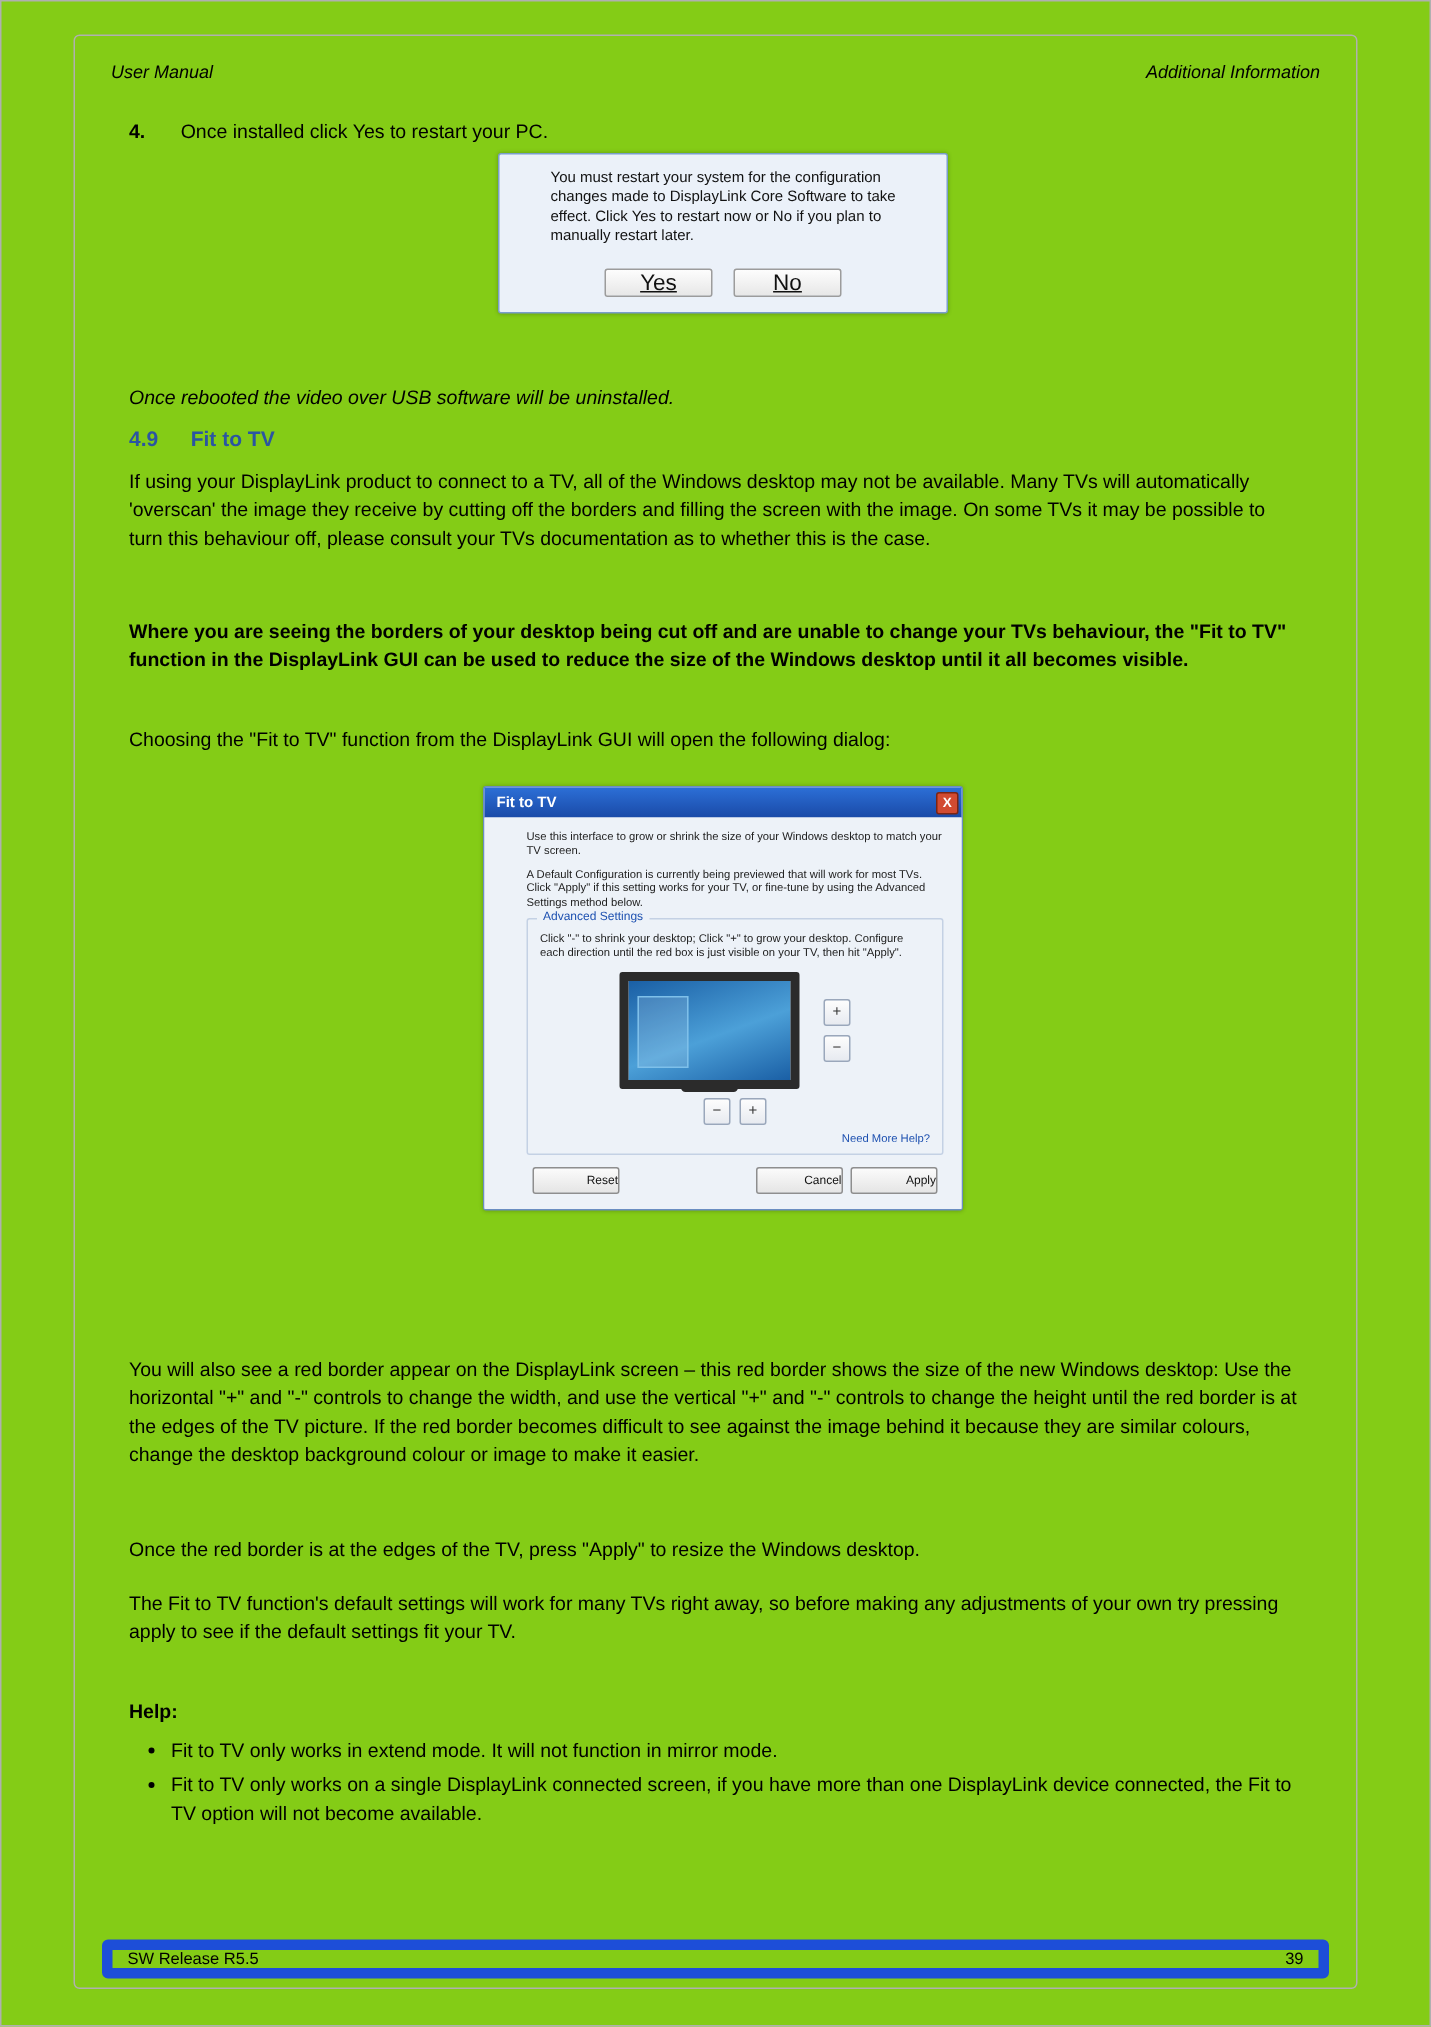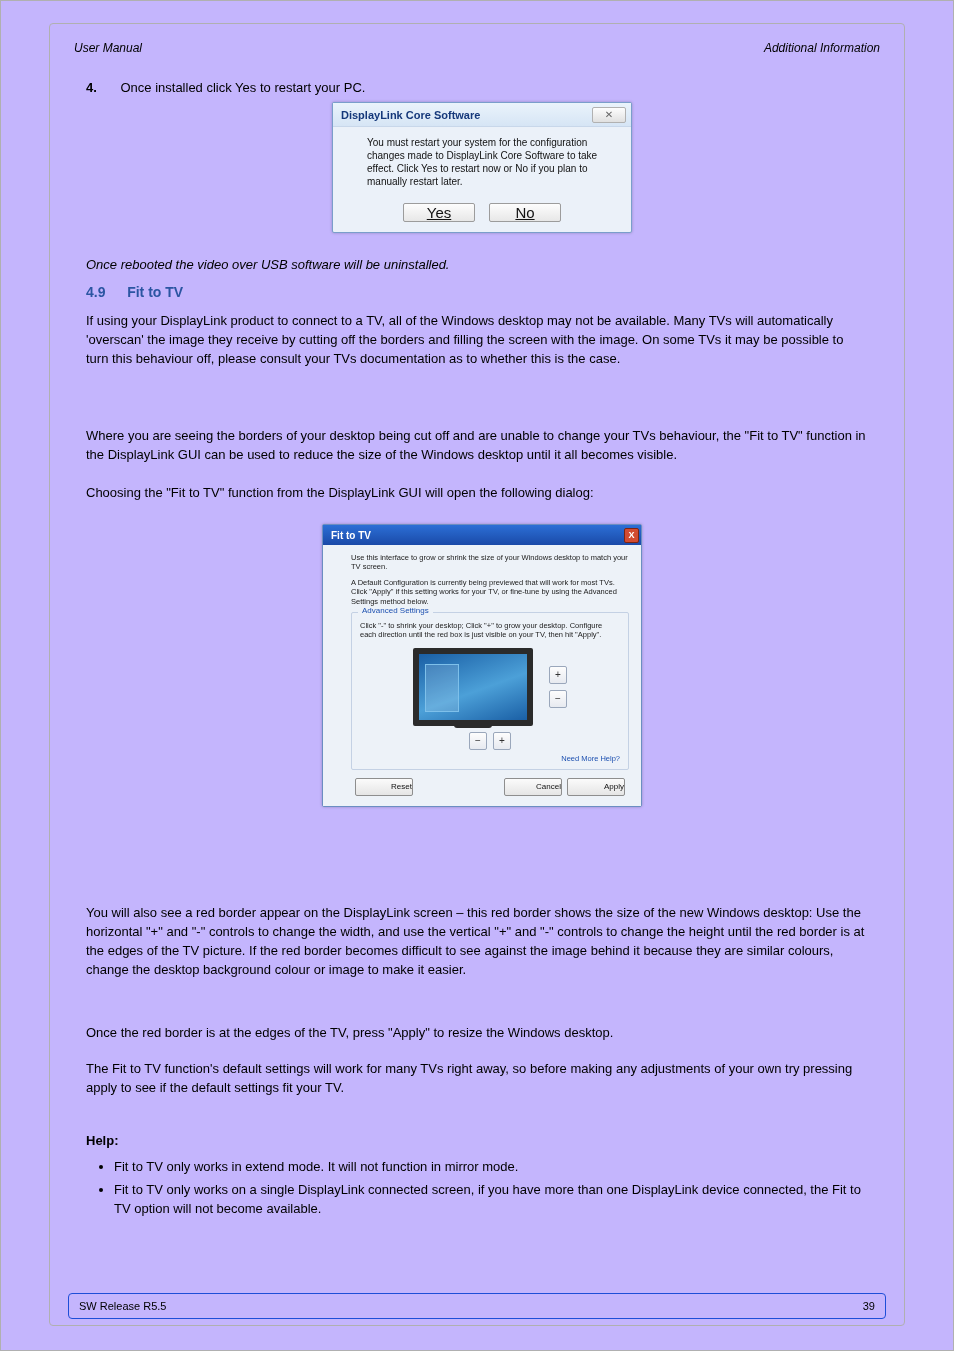--- a/index.html
+++ b/index.html
@@ -9,21 +9,21 @@
     font-family: Arial, Helvetica, sans-serif;
     color: #000;
   }
   .page {
     width: 954px;
     height: 1351px;
     margin: 0 auto;
     position: relative;
     border: 1px solid #b0b0b0;
     padding: 22px 48px 0 48px;
-    background: #c4b5fd;
+    background: #84cc16;
   }
   .page-inner {
     border: 1px solid #b0b0b0;
     border-radius: 4px;
     width: 100%;
     height: 1303px;
     position: relative;
     padding: 10px 18px;
   }
   .header-row {
@@ -199,21 +199,21 @@
   }
 
   
   ul.notes { margin:0; padding-left: 20px; font-size:13px; }
   ul.notes li { margin-bottom: 4px; }
 
   
   .footer {
     position: absolute;
     bottom: 6px; left: 18px; right: 18px;
-    border: 1px solid #1d4ed8;
+    border: 7px solid #1d4ed8;
     border-radius: 4px;
     height: 26px;
     display: flex; justify-content: space-between; align-items: center;
     padding: 0 10px;
     font-size: 11px;
     color: #000;
   }
 </style>
 </head>
 <body>
@@ -225,45 +225,41 @@
       <div class="header-left">User Manual</div>
       <div class="header-right">Additional Information</div>
     </div>
 
     <div class="step-line" style="top:56px;">
       <span class="num">4.</span>
       <span>Once installed click Yes to restart your PC.</span>
     </div>
 
     <div class="restart-dialog">
-      <div class="titlebar">
-        <span class="title">DisplayLink Core Software</span>
-        <div class="close">✕</div>
-      </div>
       <div class="body">
         <p>You must restart your system for the configuration</p>
         <p>changes made to DisplayLink Core Software to take</p>
         <p>effect. Click Yes to restart now or No if you plan to</p>
         <p>manually restart later.</p>
       </div>
       <div class="btnrow">
         <div class="winbtn"><span class="u">Yes</span></div>
         <div class="winbtn"><span class="u">No</span></div>
       </div>
     </div>
 
     <div class="body-text" style="top:232px; left:36px; width:760px;font-style:italic;">Once rebooted the video over USB software will be uninstalled.</div>
 
     <div class="body-text" style="top:258px; left:36px; width:760px;">
       <span class="section-num" style="position:static; font-size:14px;">4.9</span>
       &nbsp;&nbsp;&nbsp;&nbsp;&nbsp;<span style="color:#2b55a2; font-weight:bold; font-size:14px;">Fit to TV</span>
     </div>
 
     <div class="body-text" style="top:288px; left:36px; width:780px;">If using your DisplayLink product to connect to a TV, all of the Windows desktop may not be available. Many TVs will automatically 'overscan' the image they receive by cutting off the borders and filling the screen with the image. On some TVs it may be possible to turn this behaviour off, please consult your TVs documentation as to whether this is the case.</div>
-    <div class="body-text" style="top:403px; left:36px; width:780px;">Where you are seeing the borders of your desktop being cut off and are unable to change your TVs behaviour, the "Fit to TV" function in the DisplayLink GUI can be used to reduce the size of the Windows desktop until it all becomes visible.</div>
+    <div class="body-text" style="top:388px; left:36px; width:780px;font-weight:bold;">Where you are seeing the borders of your desktop being cut off and are unable to change your TVs behaviour, the "Fit to TV" function in the DisplayLink GUI can be used to reduce the size of the Windows desktop until it all becomes visible.</div>
     <div class="body-text" style="top:460px; left:36px; width:780px;">Choosing the "Fit to TV" function from the DisplayLink GUI will open the following dialog:</div>
 
     <div class="ftv-wrap">
       <div class="titlebar">
         <span class="title">Fit to TV</span>
         <div class="xpclose">X</div>
       </div>
       <div class="ftv-body">
         <p>Use this interface to grow or shrink the size of your Windows desktop to match your TV screen.</p>
         <p>A Default Configuration is currently being previewed that will work for most TVs. Click "Apply" if this setting works for your TV, or fine-tune by using the Advanced Settings method below.</p>

